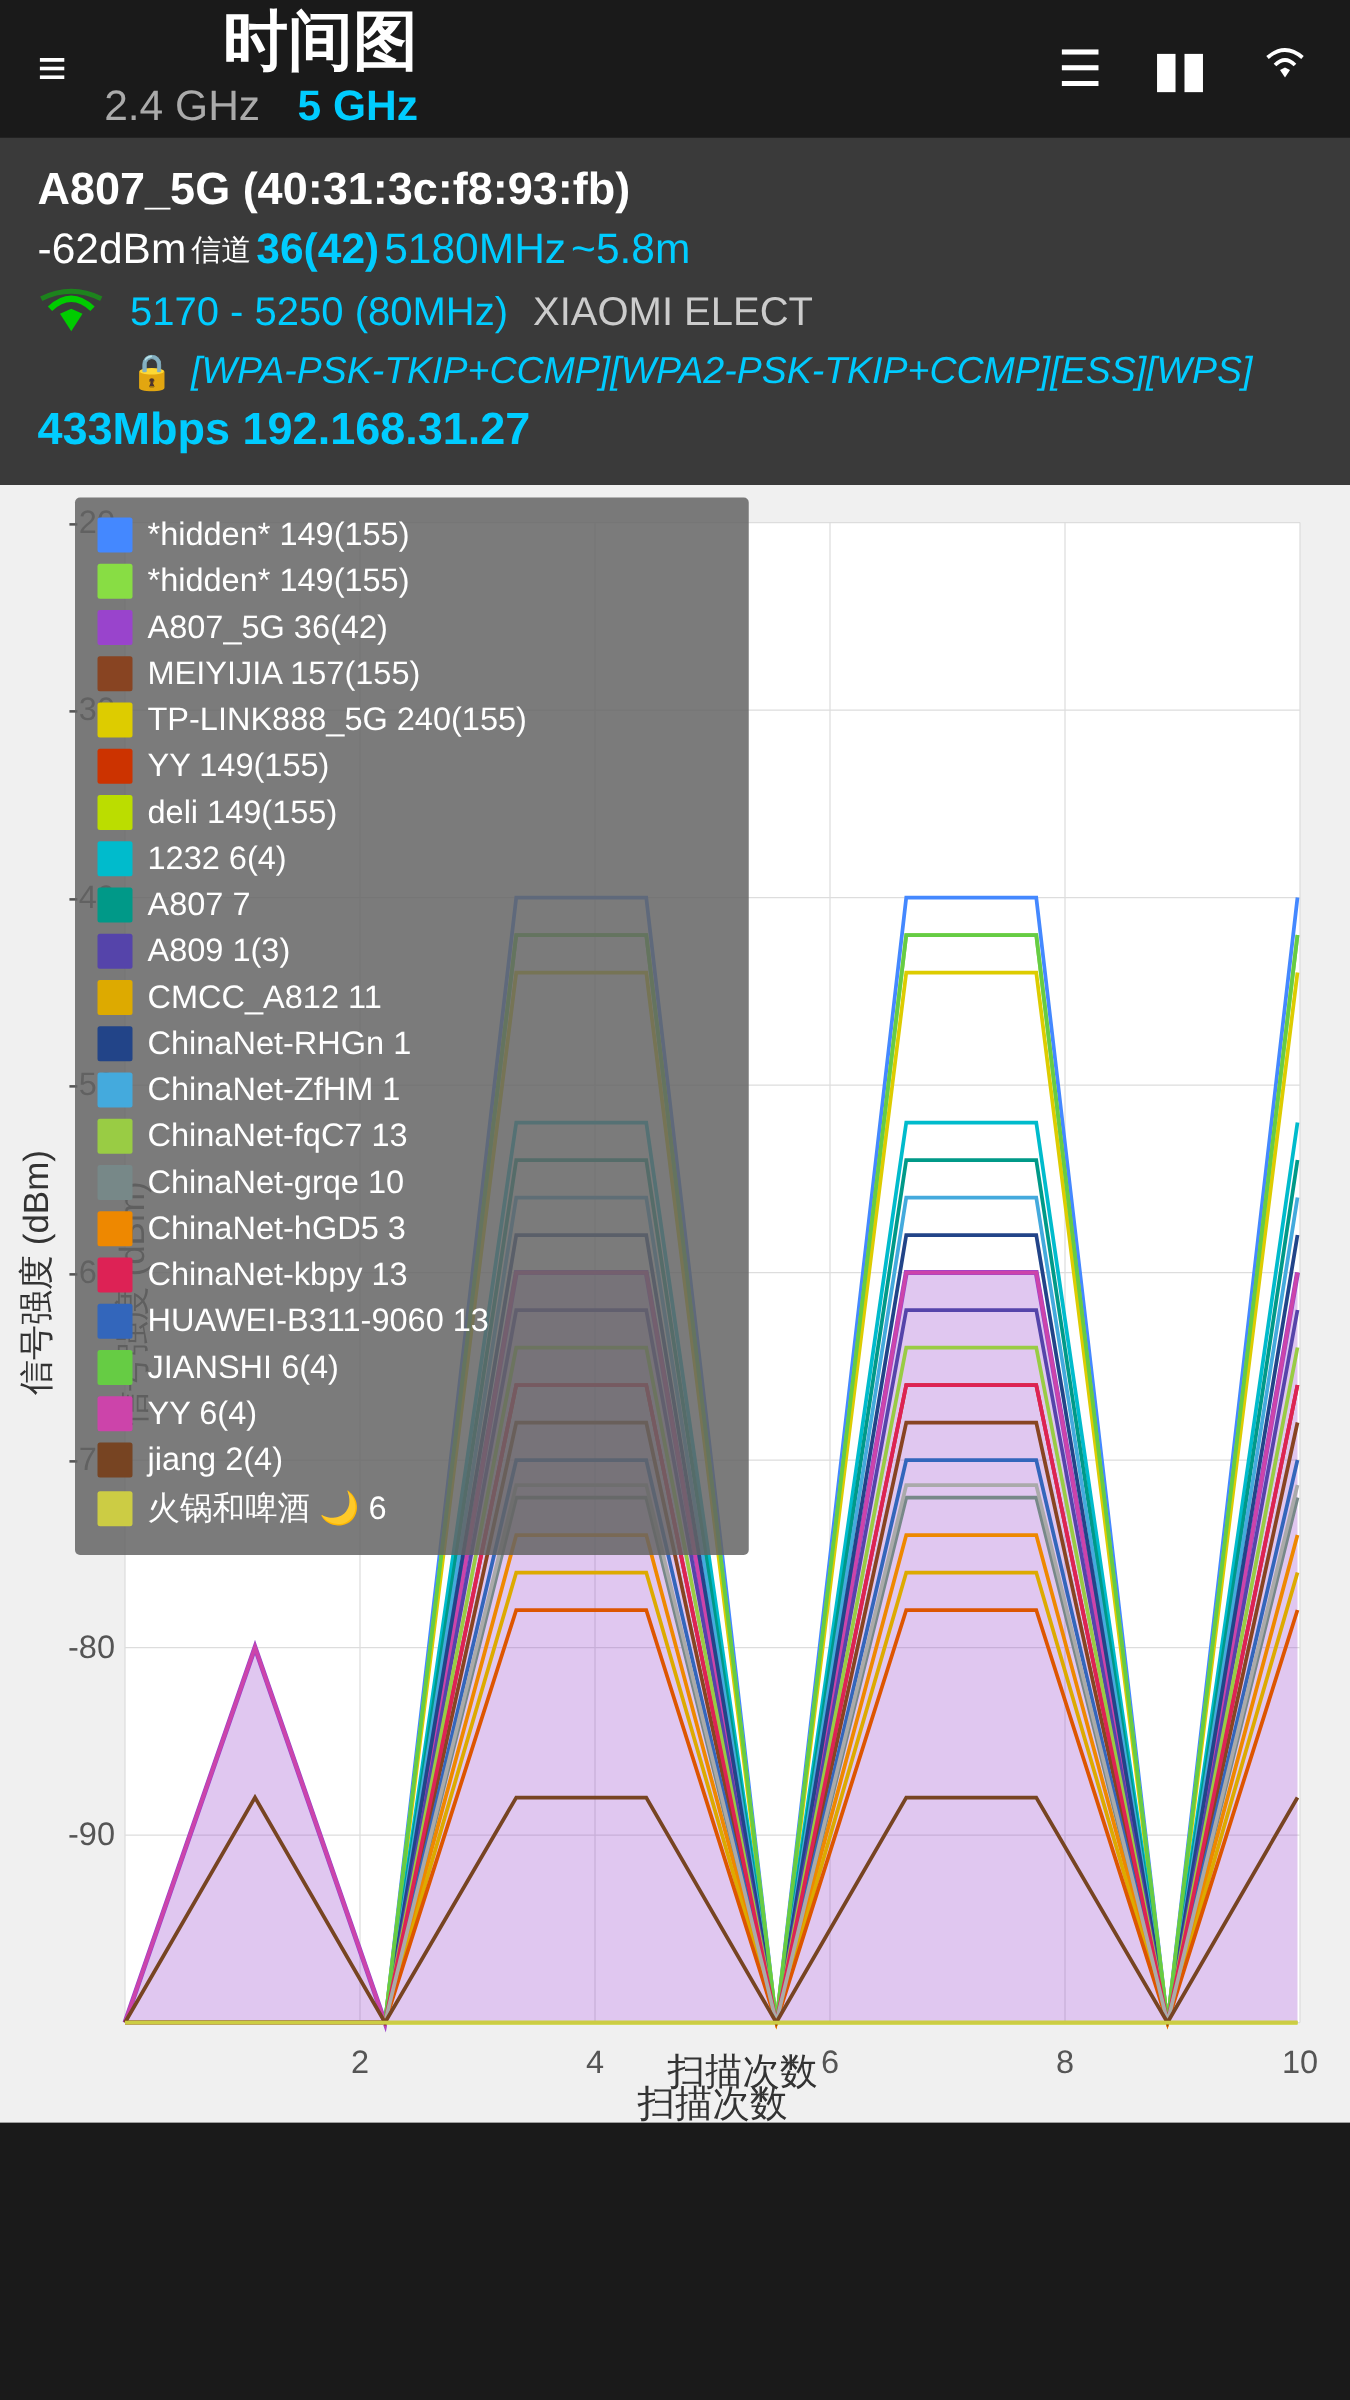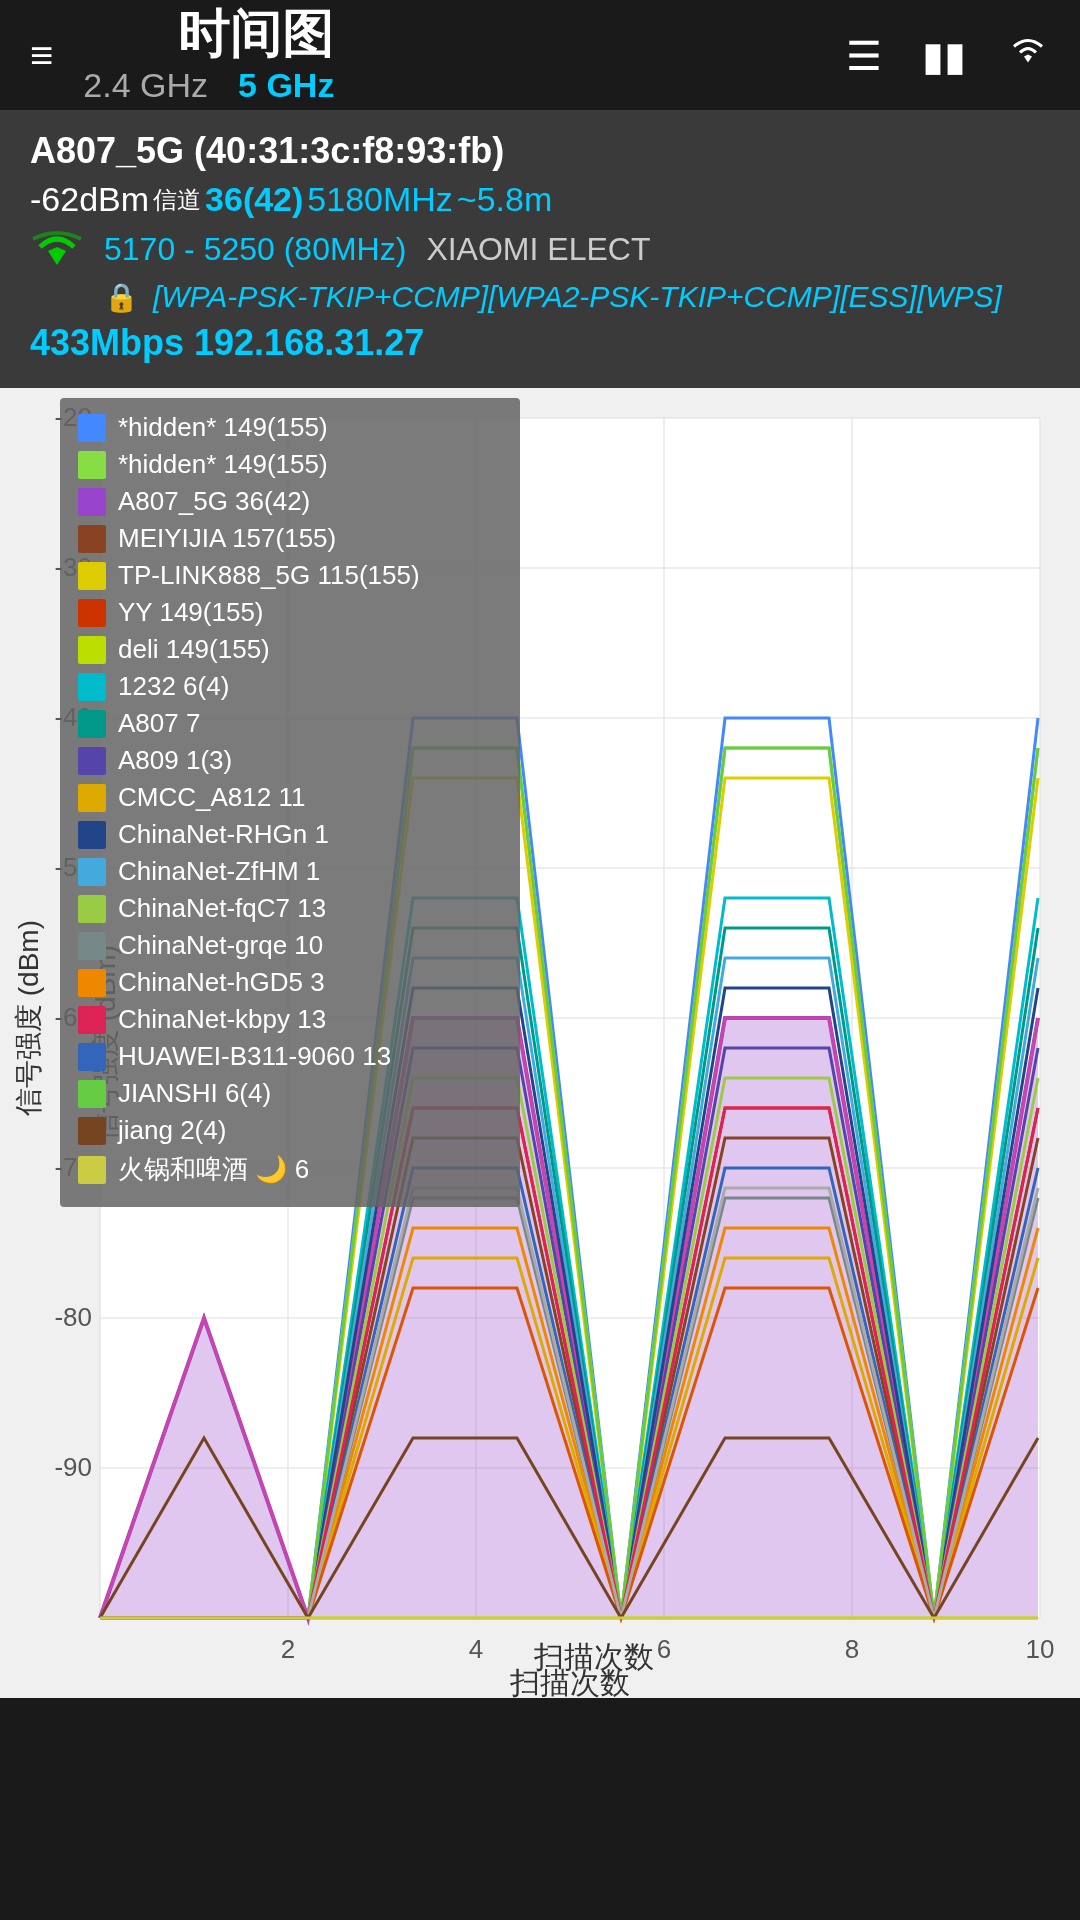--- a/index.html
+++ b/index.html
@@ -117,21 +117,21 @@
     }
 
     
     .legend-panel {
       position: absolute;
       top: 10px;
       left: 60px;
       background: rgba(100,100,100,0.85);
       padding: 14px 18px;
       border-radius: 4px;
-      width: 460px;
+      width: 539px;
       z-index: 10;
     }
     .legend-item {
       display: flex;
       align-items: center;
       margin-bottom: 6px;
       font-size: 26px;
       color: #fff;
     }
     .legend-color {
@@ -319,21 +319,21 @@
       <div class="legend-item">
         <div class="legend-color" style="background:#9944cc"></div>
         <span>A807_5G 36(42)</span>
       </div>
       <div class="legend-item">
         <div class="legend-color" style="background:#884422"></div>
         <span>MEIYIJIA 157(155)</span>
       </div>
       <div class="legend-item">
         <div class="legend-color" style="background:#ddcc00"></div>
-        <span>TP-LINK888_5G 115(155)</span>
+        <span>TP-LINK888_5G 240(155)</span>
       </div>
       <div class="legend-item">
         <div class="legend-color" style="background:#cc3300"></div>
         <span>YY 149(155)</span>
       </div>
       <div class="legend-item">
         <div class="legend-color" style="background:#bbdd00"></div>
         <span>deli 149(155)</span>
       </div>
       <div class="legend-item">
@@ -378,20 +378,24 @@
       </div>
       <div class="legend-item">
         <div class="legend-color" style="background:#3366bb"></div>
         <span>HUAWEI-B311-9060 13</span>
       </div>
       <div class="legend-item">
         <div class="legend-color" style="background:#66cc44"></div>
         <span>JIANSHI 6(4)</span>
       </div>
       <div class="legend-item">
+        <div class="legend-color" style="background:#cc44aa"></div>
+        <span>YY 6(4)</span>
+      </div>
+      <div class="legend-item">
         <div class="legend-color" style="background:#774422"></div>
         <span>jiang 2(4)</span>
       </div>
       <div class="legend-item">
         <div class="legend-color" style="background:#cccc44"></div>
         <span>火锅和啤酒 🌙 6</span>
       </div>
     </div>
 
   <div class="x-axis-label" style="bottom:20px; left:55%; transform:translateX(-50%); font-size:30px; color:#333; position:absolute;">扫描次数</div>

